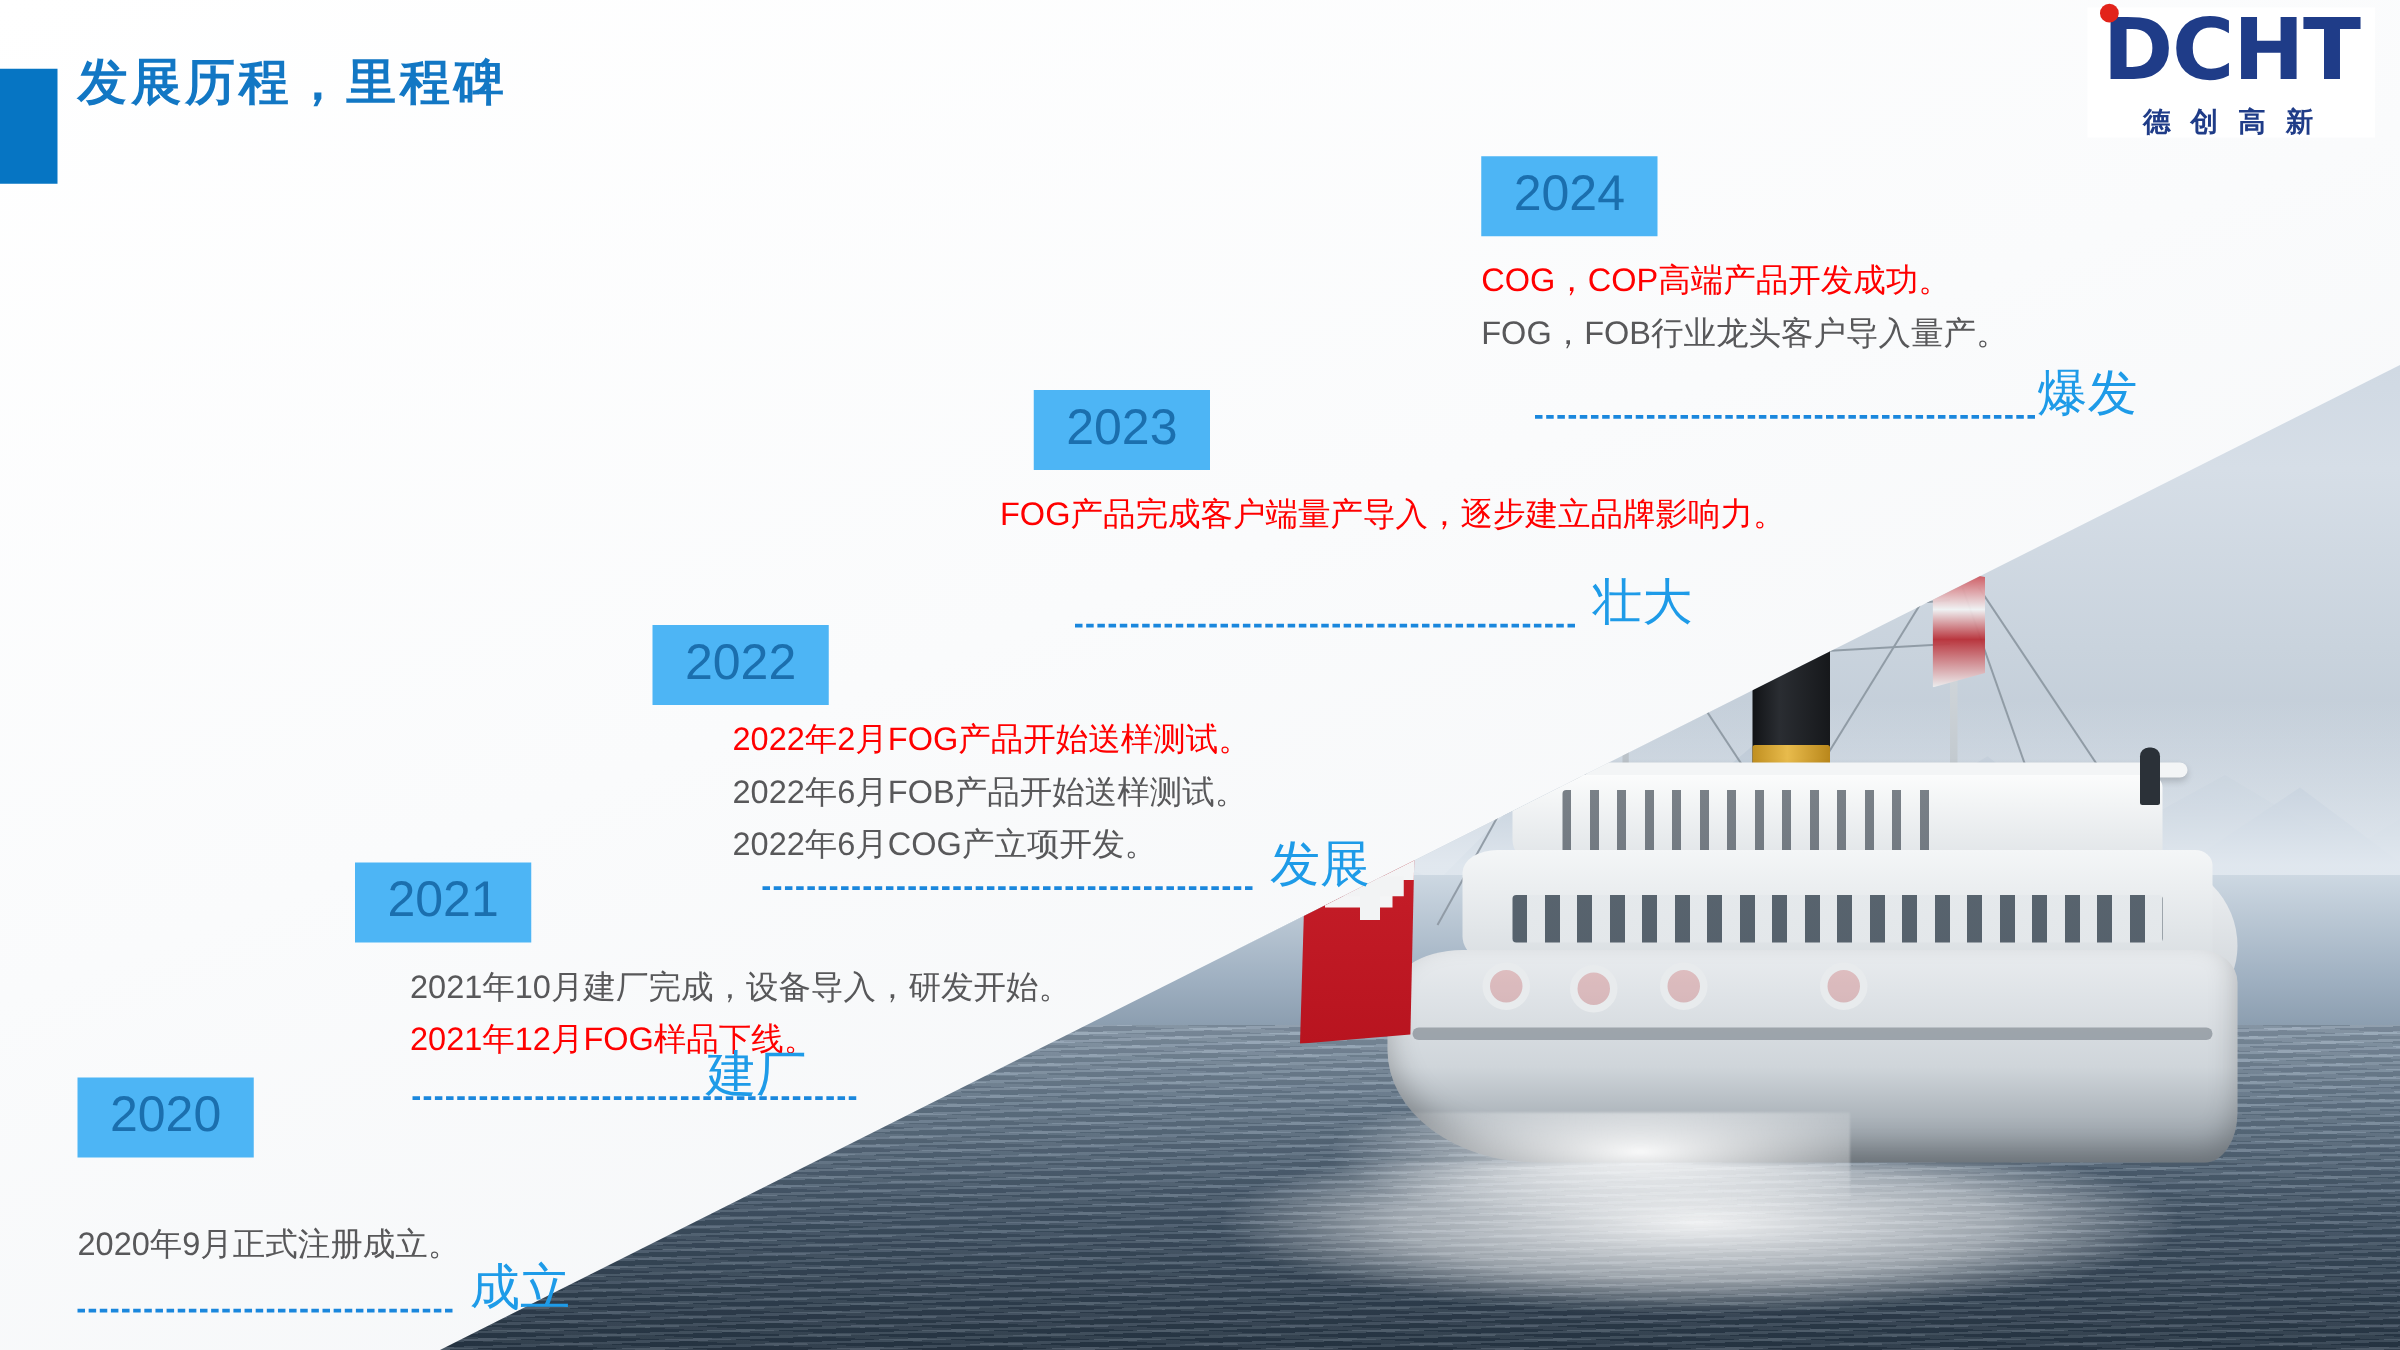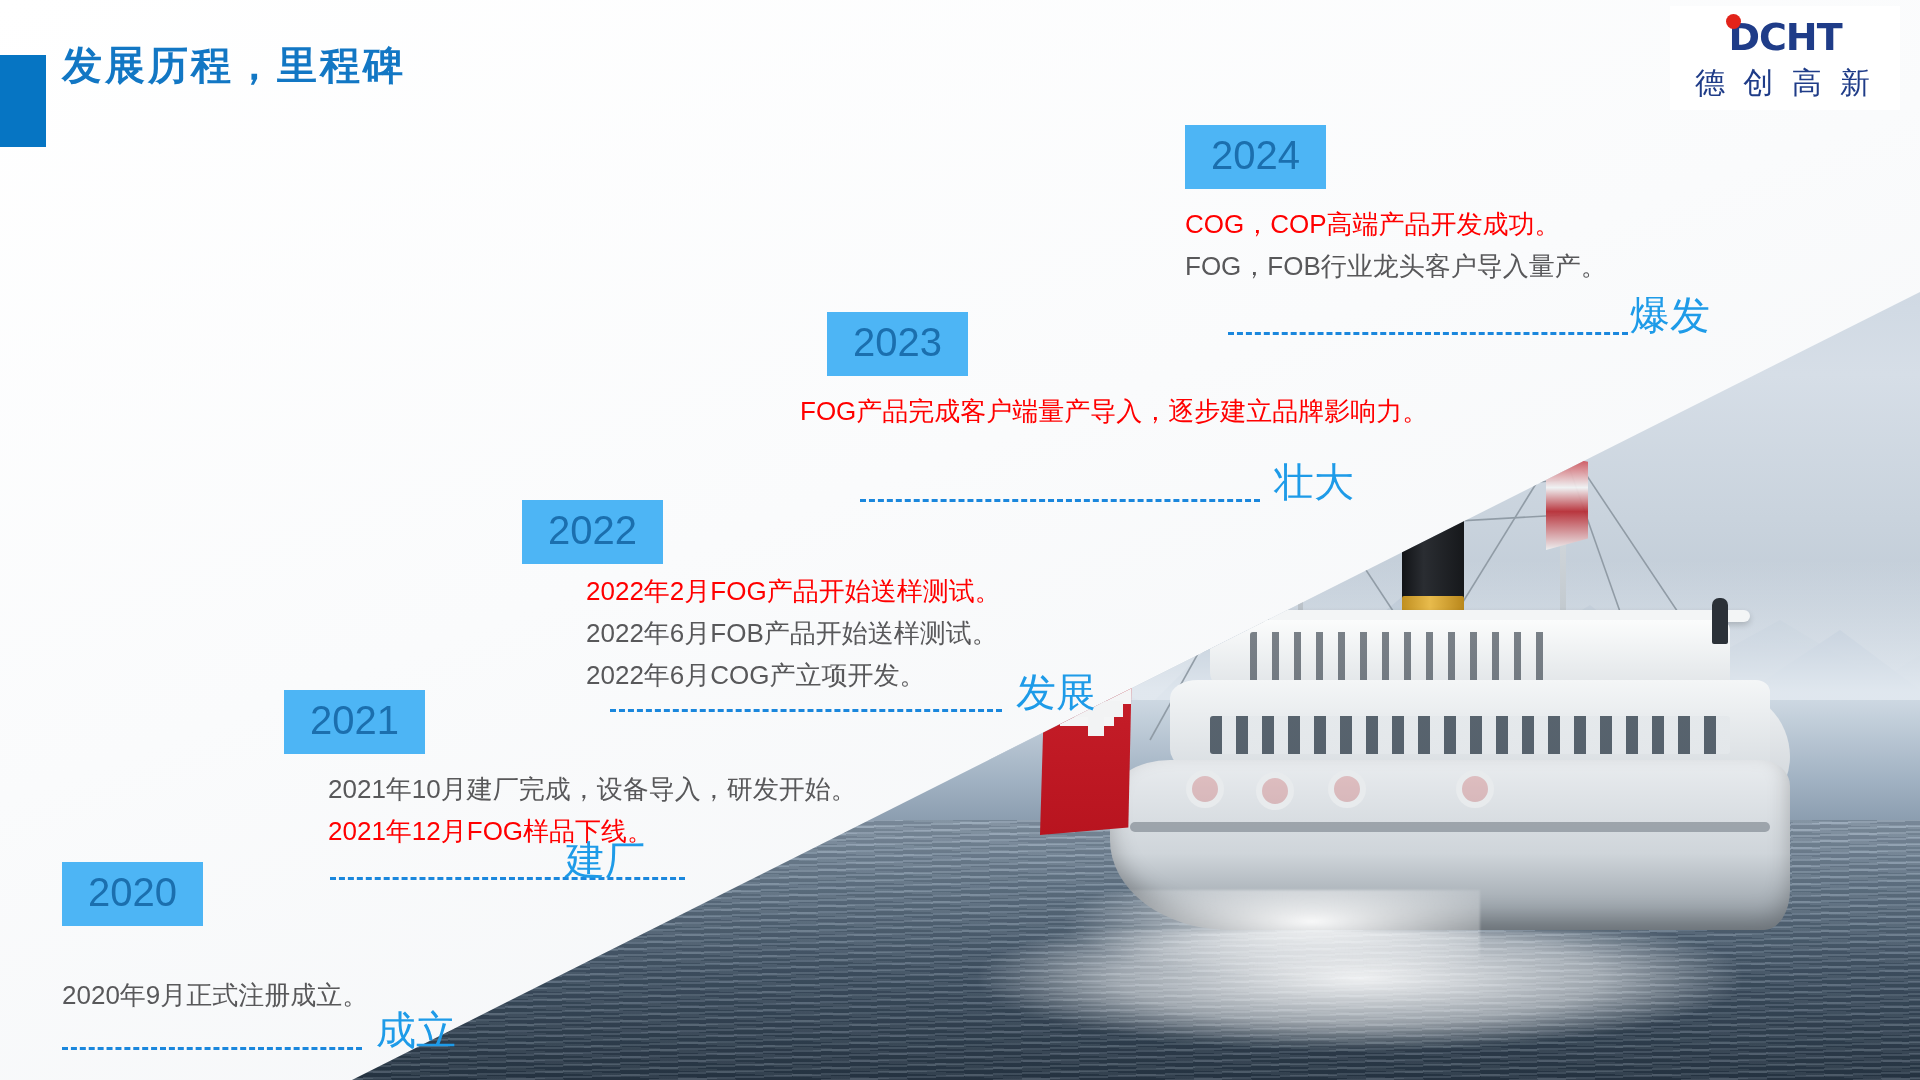--- a/index.html
+++ b/index.html
@@ -207,38 +207,38 @@
     background: #ffffff;
     display: flex;
     flex-direction: column;
     align-items: center;
     justify-content: center;
     padding: 2px 6px;
     box-sizing: border-box;
   }
   .logo-top {
     position: relative;
-    font-size: 38px;
+    font-size: 68px;
     font-weight: bold;
     color: #1F3C88;
     letter-spacing: -1px;
     line-height: 1;
     font-family: "DejaVu Sans", sans-serif;
   }
   .logo-dot {
     position: absolute;
     left: -2px; top: -4px;
     width: 15px; height: 15px;
     border-radius: 50%;
     background: #E2231A;
   }
   .logo-bottom {
     margin-top: 12px;
-    font-size: 30px;
-    font-weight: normal;
+    font-size: 22px;
+    font-weight: bold;
     color: #1F3C88;
     letter-spacing: 5px;
     line-height: 1;
   }
 
   
   .milestone { position: absolute; }
   .year-badge {
     display: inline-block;
     background: #4DB5F5;

